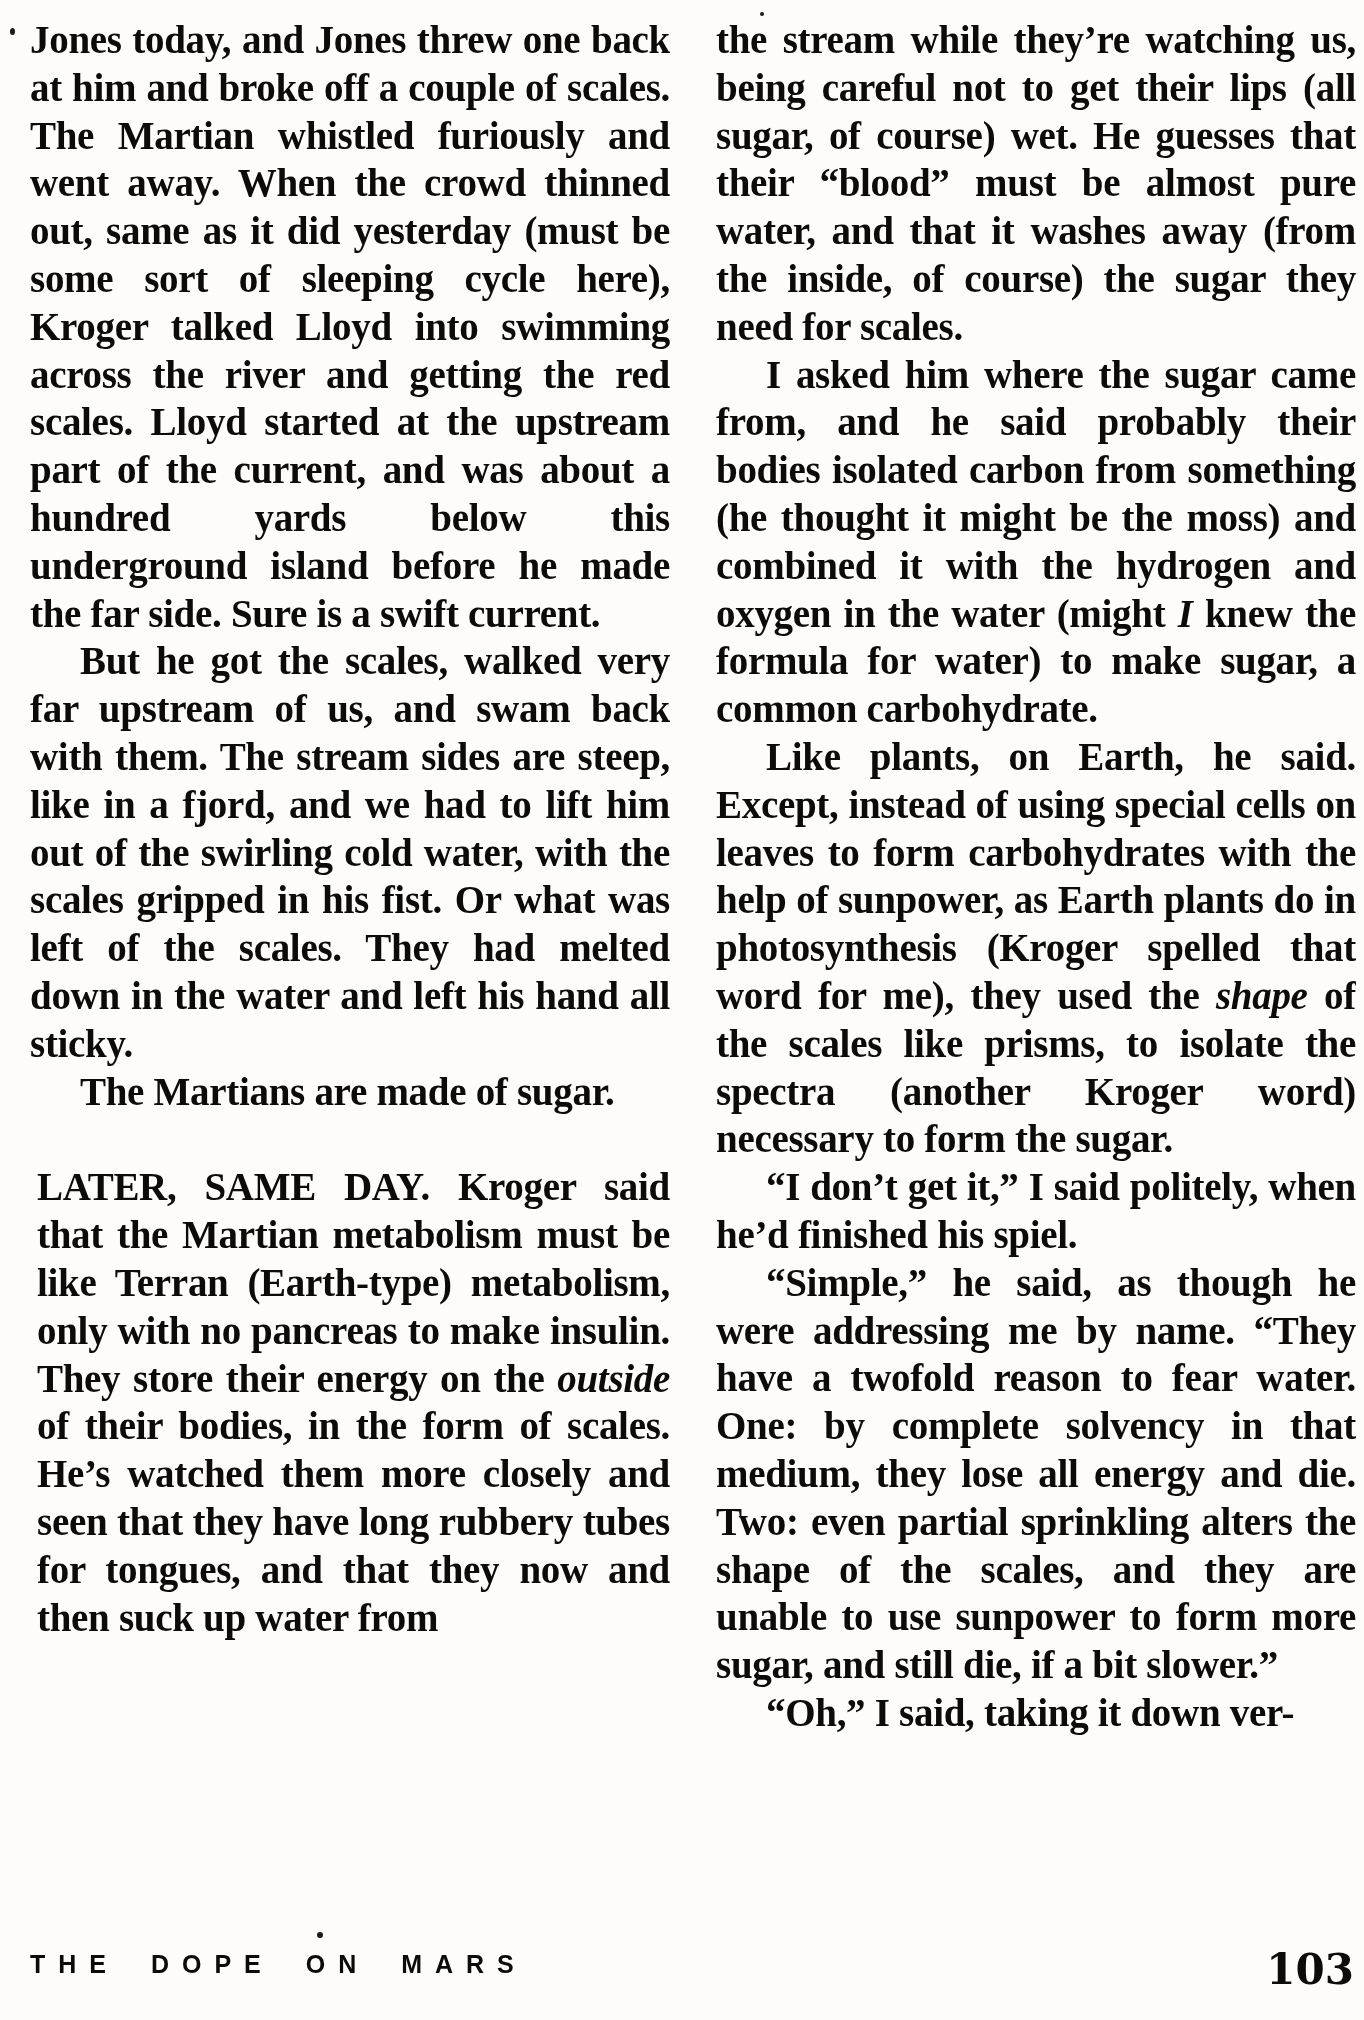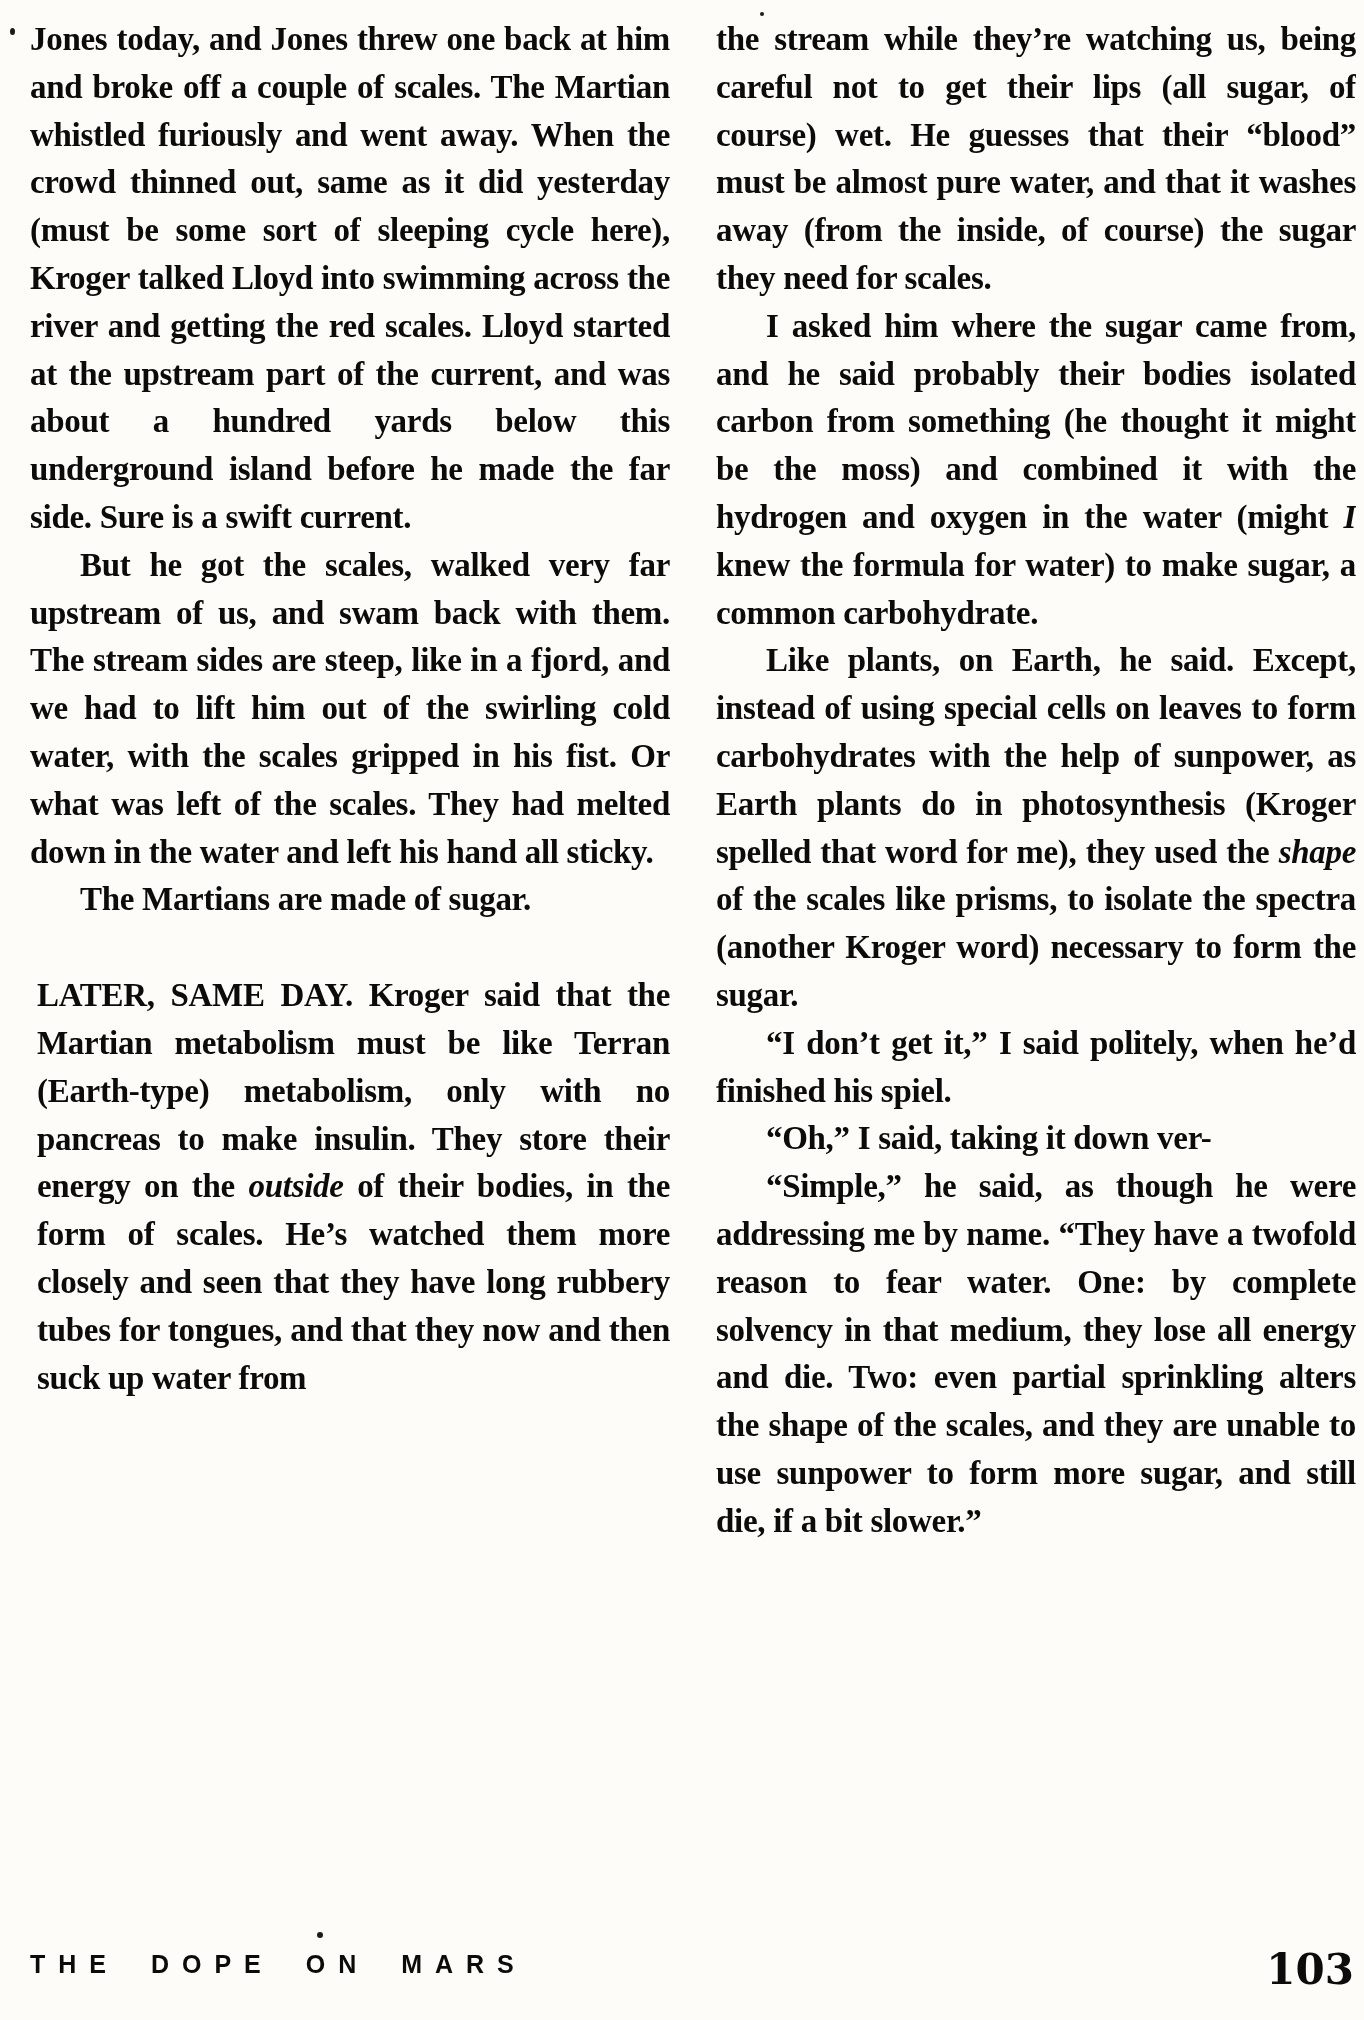--- a/index.html
+++ b/index.html
@@ -22,21 +22,21 @@
     gap: 46px;
   }
   .col {
     width: 640px;
     height: 1930px;
     overflow: hidden;
   }
   .para {
     margin: 0;
     text-align: justify;
-    font-size: 33px;
+    font-size: 39px;
     line-height: 47.8px;
     font-weight: 700;
     color: #0c0b09;
     letter-spacing: -0.3px;
   }
   .para.indent { text-indent: 50px; }
   .para.gap { margin-top: 48px; margin-left: 7px; }
   .it { font-style: italic; }
   .footer-left {
     position: absolute;
@@ -76,22 +76,22 @@
         <p class="para"><span>Jones today, and Jones threw one back at him and broke off a couple of scales. The Martian whistled furiously and went away. When the crowd thinned out, same as it did yesterday (must be some sort of sleeping cycle here), Kroger talked Lloyd into swimming across the river and getting the red scales. Lloyd started at the upstream part of the current, and was about a hundred yards below this underground island before he made the far side. Sure is a swift current.</span></p>
         <p class="para indent"><span>But he got the scales, walked very far upstream of us, and swam back with them. The stream sides are steep, like in a fjord, and we had to lift him out of the swirling cold water, with the scales gripped in his fist. Or what was left of the scales. They had melted down in the water and left his hand all sticky.</span></p>
         <p class="para indent"><span>The Martians are made of sugar.</span></p>
         <p class="para gap"><span>LATER, SAME DAY. Kroger said that the Martian metabolism must be like Terran (Earth-type) metabolism, only with no pancreas to make insulin. They store their energy on the </span><span class="it">outside</span><span> of their bodies, in the form of scales. He’s watched them more closely and seen that they have long rubbery tubes for tongues, and that they now and then suck up water from</span></p>
       </div>
     <div class="col">
         <p class="para"><span>the stream while they’re watching us, being careful not to get their lips (all sugar, of course) wet. He guesses that their “blood” must be almost pure water, and that it washes away (from the inside, of course) the sugar they need for scales.</span></p>
         <p class="para indent"><span>I asked him where the sugar came from, and he said probably their bodies isolated carbon from something (he thought it might be the moss) and combined it with the hydrogen and oxygen in the water (might </span><span class="it">I</span><span> knew the formula for water) to make sugar, a common carbohydrate.</span></p>
         <p class="para indent"><span>Like plants, on Earth, he said. Except, instead of using special cells on leaves to form carbohydrates with the help of sunpower, as Earth plants do in photosynthesis (Kroger spelled that word for me), they used the </span><span class="it">shape</span><span> of the scales like prisms, to isolate the spectra (another Kroger word) necessary to form the sugar.</span></p>
         <p class="para indent"><span>“I don’t get it,” I said politely, when he’d finished his spiel.</span></p>
+        <p class="para indent"><span>“Simple,” he said, as though he were addressing me by name. “They have a twofold reason to fear water. One: by complete solvency in that medium, they lose all energy and die. Two: even partial sprinkling alters the shape of the scales, and they are unable to use sunpower to form more sugar, and still die, if a bit slower.”</span></p>
         <p class="para indent"><span>“Oh,” I said, taking it down ver-</span></p>
-        <p class="para indent"><span>“Simple,” he said, as though he were addressing me by name. “They have a twofold reason to fear water. One: by complete solvency in that medium, they lose all energy and die. Two: even partial sprinkling alters the shape of the scales, and they are unable to use sunpower to form more sugar, and still die, if a bit slower.”</span></p>
       </div>
   </div>
 
   <div class="footer-left">THE DOPE ON MARS</div>
   <div class="footer-right">103</div>
 
   <div class="speck s1"></div>
   <div class="speck s2"></div>
   <div class="speck s3"></div>
 </div>

